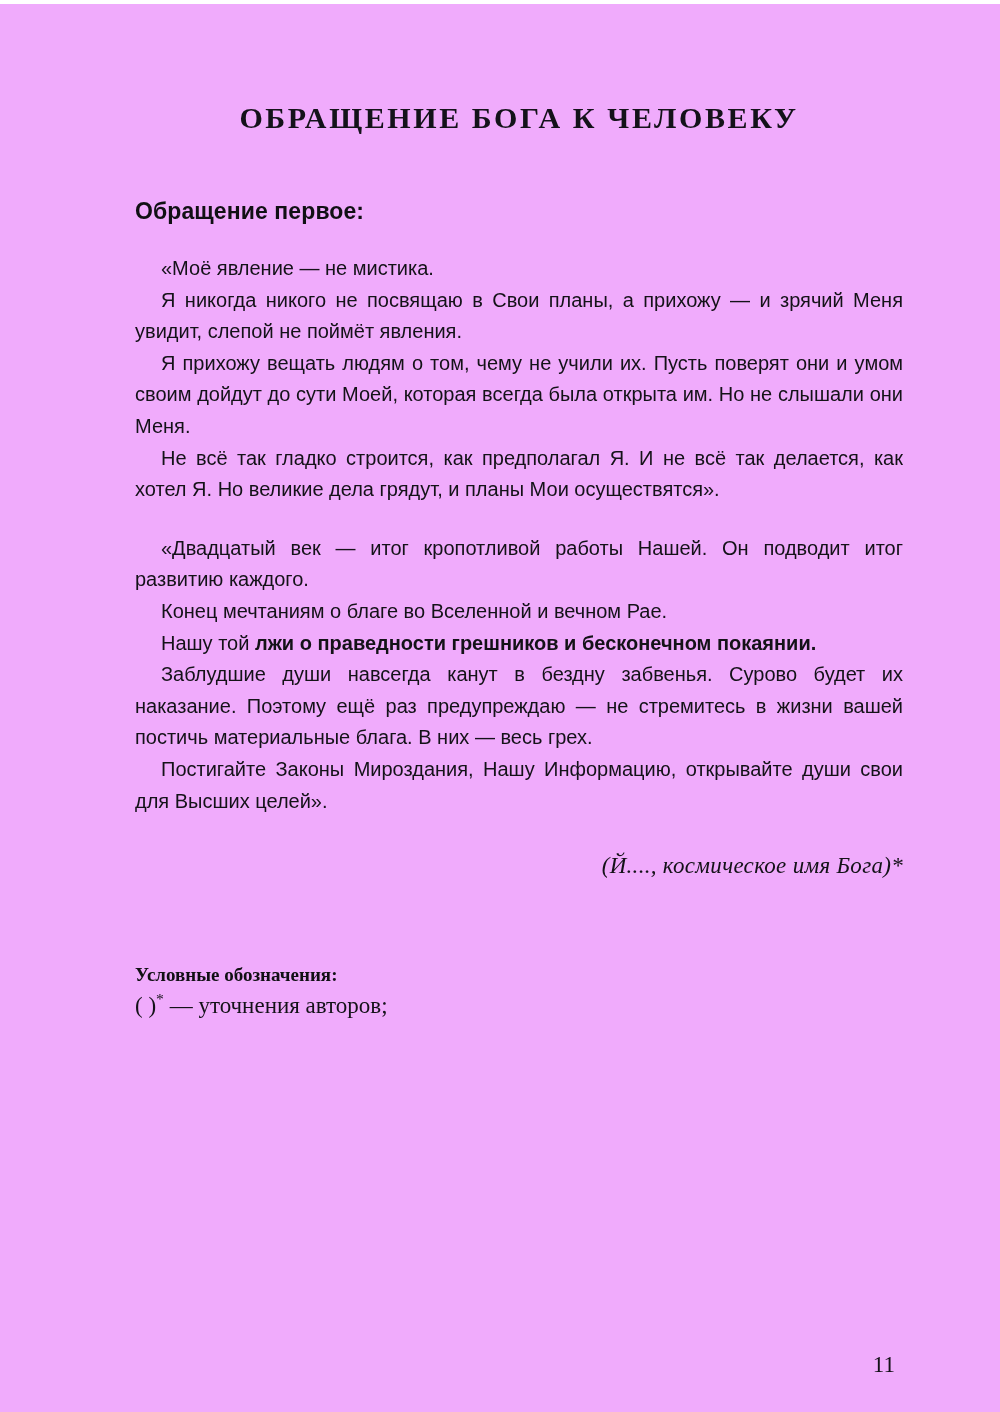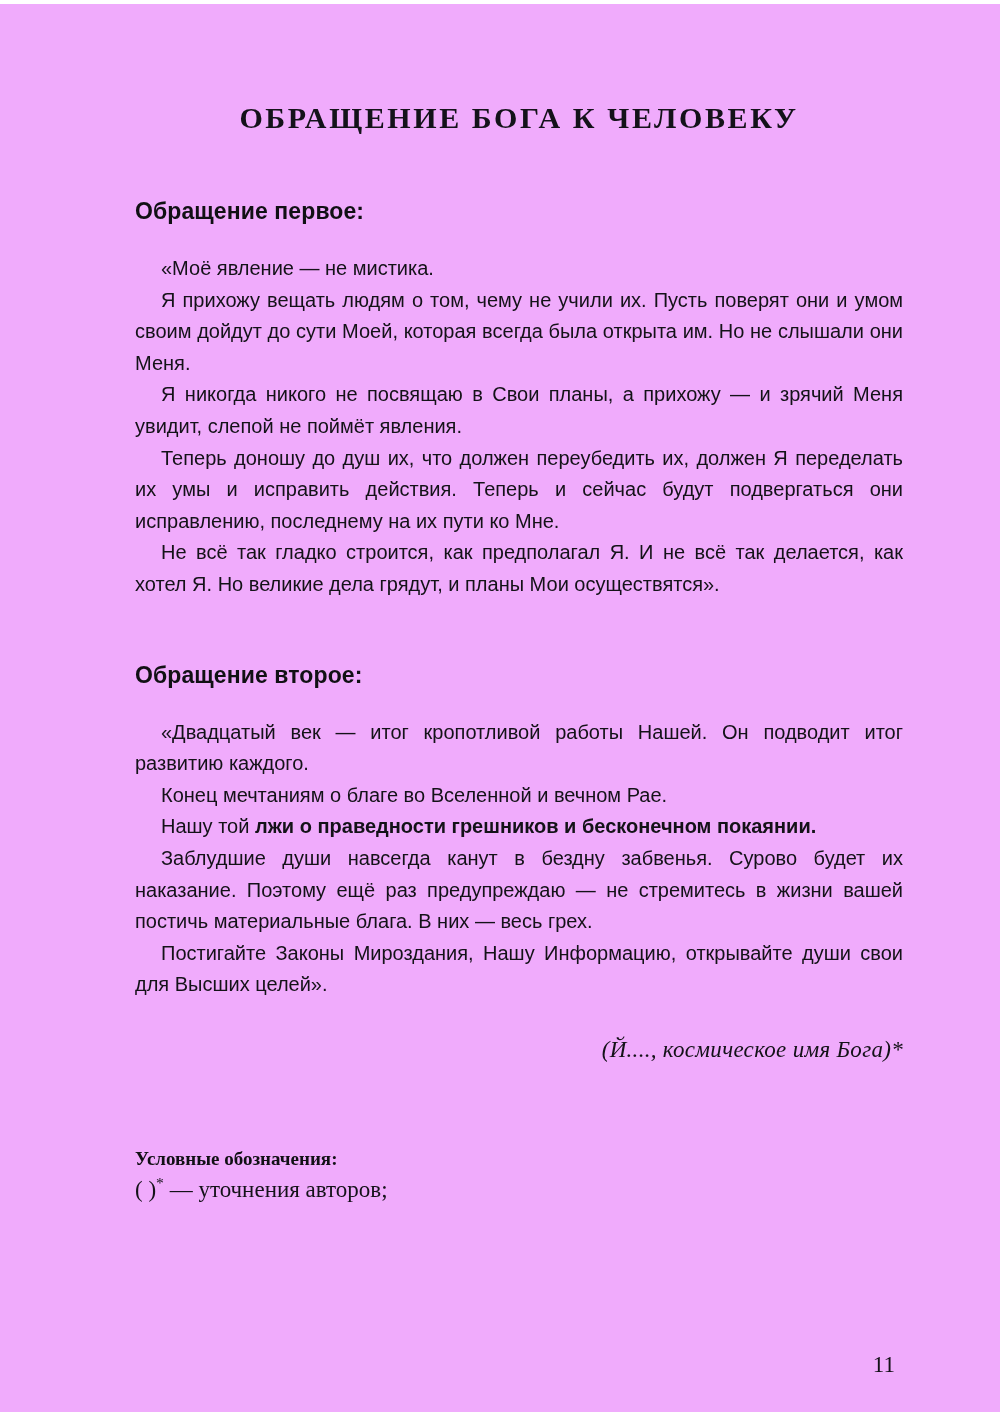--- a/index.html
+++ b/index.html
@@ -137,27 +137,25 @@
 <div class="page">
 
   <div class="content">
 
     <h1 class="doc-title">ОБРАЩЕНИЕ БОГА К ЧЕЛОВЕКУ</h1>
 
     <h2 id="heading-first" class="section-heading">Обращение первое:</h2>
 
     <div id="block-first" class="body-block">
       <p class="para">«Моё явление — не мистика.</p>
+      <p class="para">Я никогда никого не посвящаю в Свои планы, а прихожу — и зрячий Меня увидит, слепой не поймёт явления.</p>
       <p class="para">Я прихожу вещать людям о том, чему не учили их. Пусть поверят они и умом своим дойдут до сути Моей, которая всегда была открыта им. Но не слышали они Меня.</p>
-      <p class="para">Я никогда никого не посвящаю в Свои планы, а прихожу — и зрячий Меня увидит, слепой не поймёт явления.</p>
-      <p class="para">Теперь доношу до душ их, что должен переубедить их, должен Я переделать их умы и исправить действия. Теперь и сейчас будут подвергаться они исправлению, последнему на их пути ко Мне.</p>
       <p class="para">Не всё так гладко строится, как предполагал Я. И не всё так делается, как хотел Я. Но великие дела грядут, и планы Мои осуществятся».</p>
     </div>
 
-    <h2 id="heading-second" class="section-heading">Обращение второе:</h2>
 
     <div id="block-second" class="body-block">
       <p class="para">«Двадцатый век — итог кропотливой работы Нашей. Он подводит итог развитию каждого.</p>
       <p class="para">Конец мечтаниям о благе во Вселенной и вечном Рае.</p>
 
 
       <p class="para"><span>Нашу той </span><b>лжи о праведности грешников и бесконечном покаянии.</b></p>
 
       <p class="para">Заблудшие души навсегда канут в бездну забвенья. Сурово будет их наказание. Поэтому ещё раз предупреждаю — не стремитесь в жизни вашей постичь материальные блага. В них — весь грех.</p>
       <p class="para">Постигайте Законы Мироздания, Нашу Информацию, открывайте души свои для Высших целей».</p>

